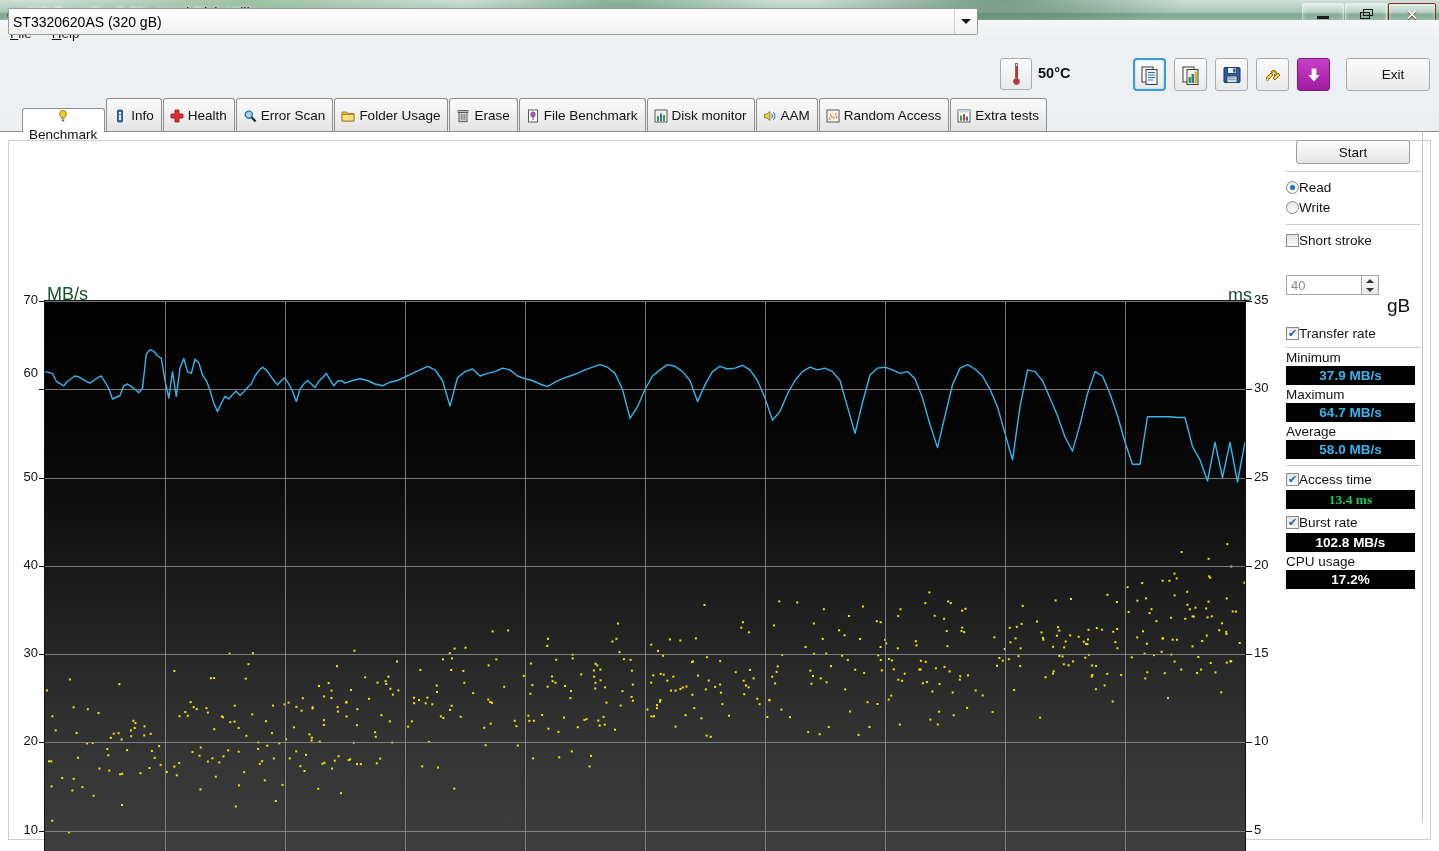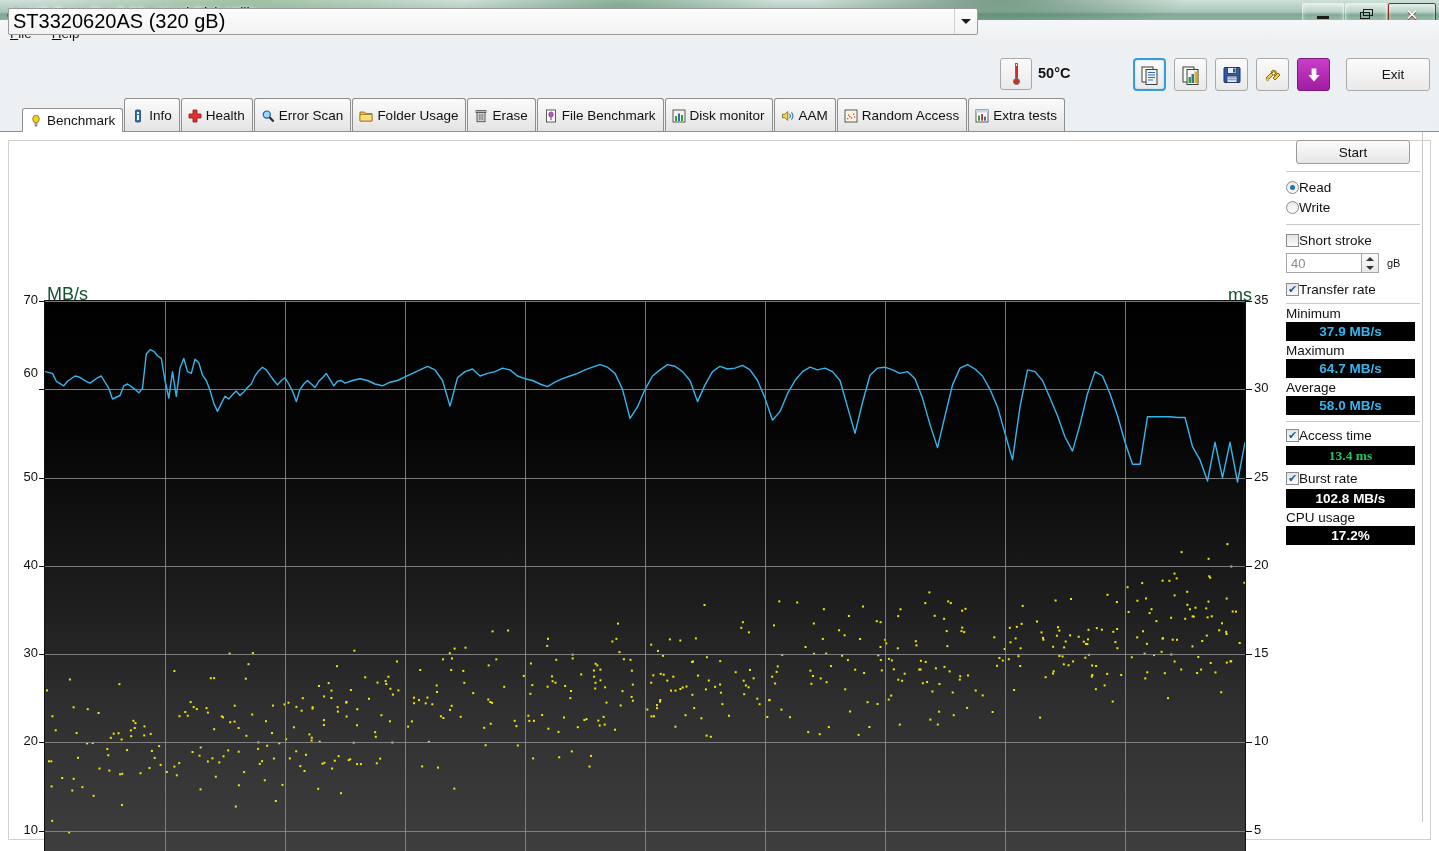--- a/index.html
+++ b/index.html
@@ -76,21 +76,21 @@
   #devicebar{
     position:absolute;left:0;top:53px;width:1439px;height:45px;
     display:flex;align-items:center;box-sizing:border-box;
   }
   #device-select{
     position:absolute;left:8px;top:8px;width:970px;height:27px;
     background:linear-gradient(to bottom,#fdfdfd,#f2f2f2);
     border:1px solid #9a9a9a;border-radius:2px;box-sizing:border-box;
     display:flex;align-items:center;
   }
-  #device-label{padding-left:4px;font-size:20px;color:#000;}
+  #device-label{padding-left:4px;font-size:14px;color:#000;}
   #device-arrow{
     margin-left:auto;width:22px;height:25px;display:flex;align-items:center;justify-content:center;
     border-left:1px solid #cfcfcf;
   }
   .caret{
     width:0;height:0;border-left:5px solid transparent;border-right:5px solid transparent;
     border-top:5px solid #1a1a1a;
   }
   
   #temp-box{
@@ -124,21 +124,21 @@
     display:flex;align-items:flex-end;box-sizing:border-box;
   }
   .tab{
     height:34px;display:flex;align-items:center;gap:4px;padding:0 7px 0 6px;
     border:1px solid #8e8e8e;border-bottom:none;border-radius:3px 3px 0 0;
     background:linear-gradient(to bottom,#fbfbfb,#e3e3e3);
     font-size:13.5px;color:#111;margin-right:1px;box-sizing:border-box;white-space:nowrap;
   }
   .tab.active{
     height:24px;background:#fff;border-color:#8e8e8e;
-    font-weight:normal;position:relative;z-index:3;
+    font-weight:normal;position:relative;z-index:3;flex-direction:column;
   }
   .tab .ticon{width:14px;height:14px;flex:none;position:relative;}
   
   #content{
     position:absolute;left:0;top:131px;width:1439px;height:720px;
     background:#fff;border-top:1px solid #8e8e8e;box-sizing:border-box;
   }
   
   #chart-wrap{position:absolute;left:0;top:0;width:1283px;height:690px;}
   #plot{
@@ -185,21 +185,21 @@
     font-size:13px;color:#8a8a8a;display:flex;align-items:center;padding-left:4px;box-sizing:border-box;
   }
   #spin-btns{
     width:17px;height:20px;border:1px solid #a6a6a6;border-left:none;box-sizing:border-box;
     background:linear-gradient(to bottom,#fafafa,#e8e8e8);
     display:flex;flex-direction:column;align-items:center;justify-content:space-around;
   }
   .spin-up,.spin-dn{width:0;height:0;border-left:4px solid transparent;border-right:4px solid transparent;}
   .spin-up{border-bottom:4px solid #333;}
   .spin-dn{border-top:4px solid #333;}
-  #spin-unit{margin-left:8px;font-size:11px;color:#111;}
+  #spin-unit{margin-left:8px;font-size:19px;color:#111;margin-top:42px;}
   .res-label{font-size:13.5px;color:#111;margin-top:2px;}
   .res-value{
     width:129px;height:19px;background:#000;display:flex;align-items:center;justify-content:center;
     font-size:13.5px;font-weight:bold;margin-top:1px;box-sizing:border-box;
   }
   .res-value.cyan{color:#35b6ef;text-align:center;}
   .res-value.yellow{color:#22c55e;font-family:Liberation Serif, serif;}
   .res-value.white{color:#ffffff;}
   
   #side-divider{position:absolute;left:1422px;top:0;width:1px;height:690px;background:#c7c7c7;}

